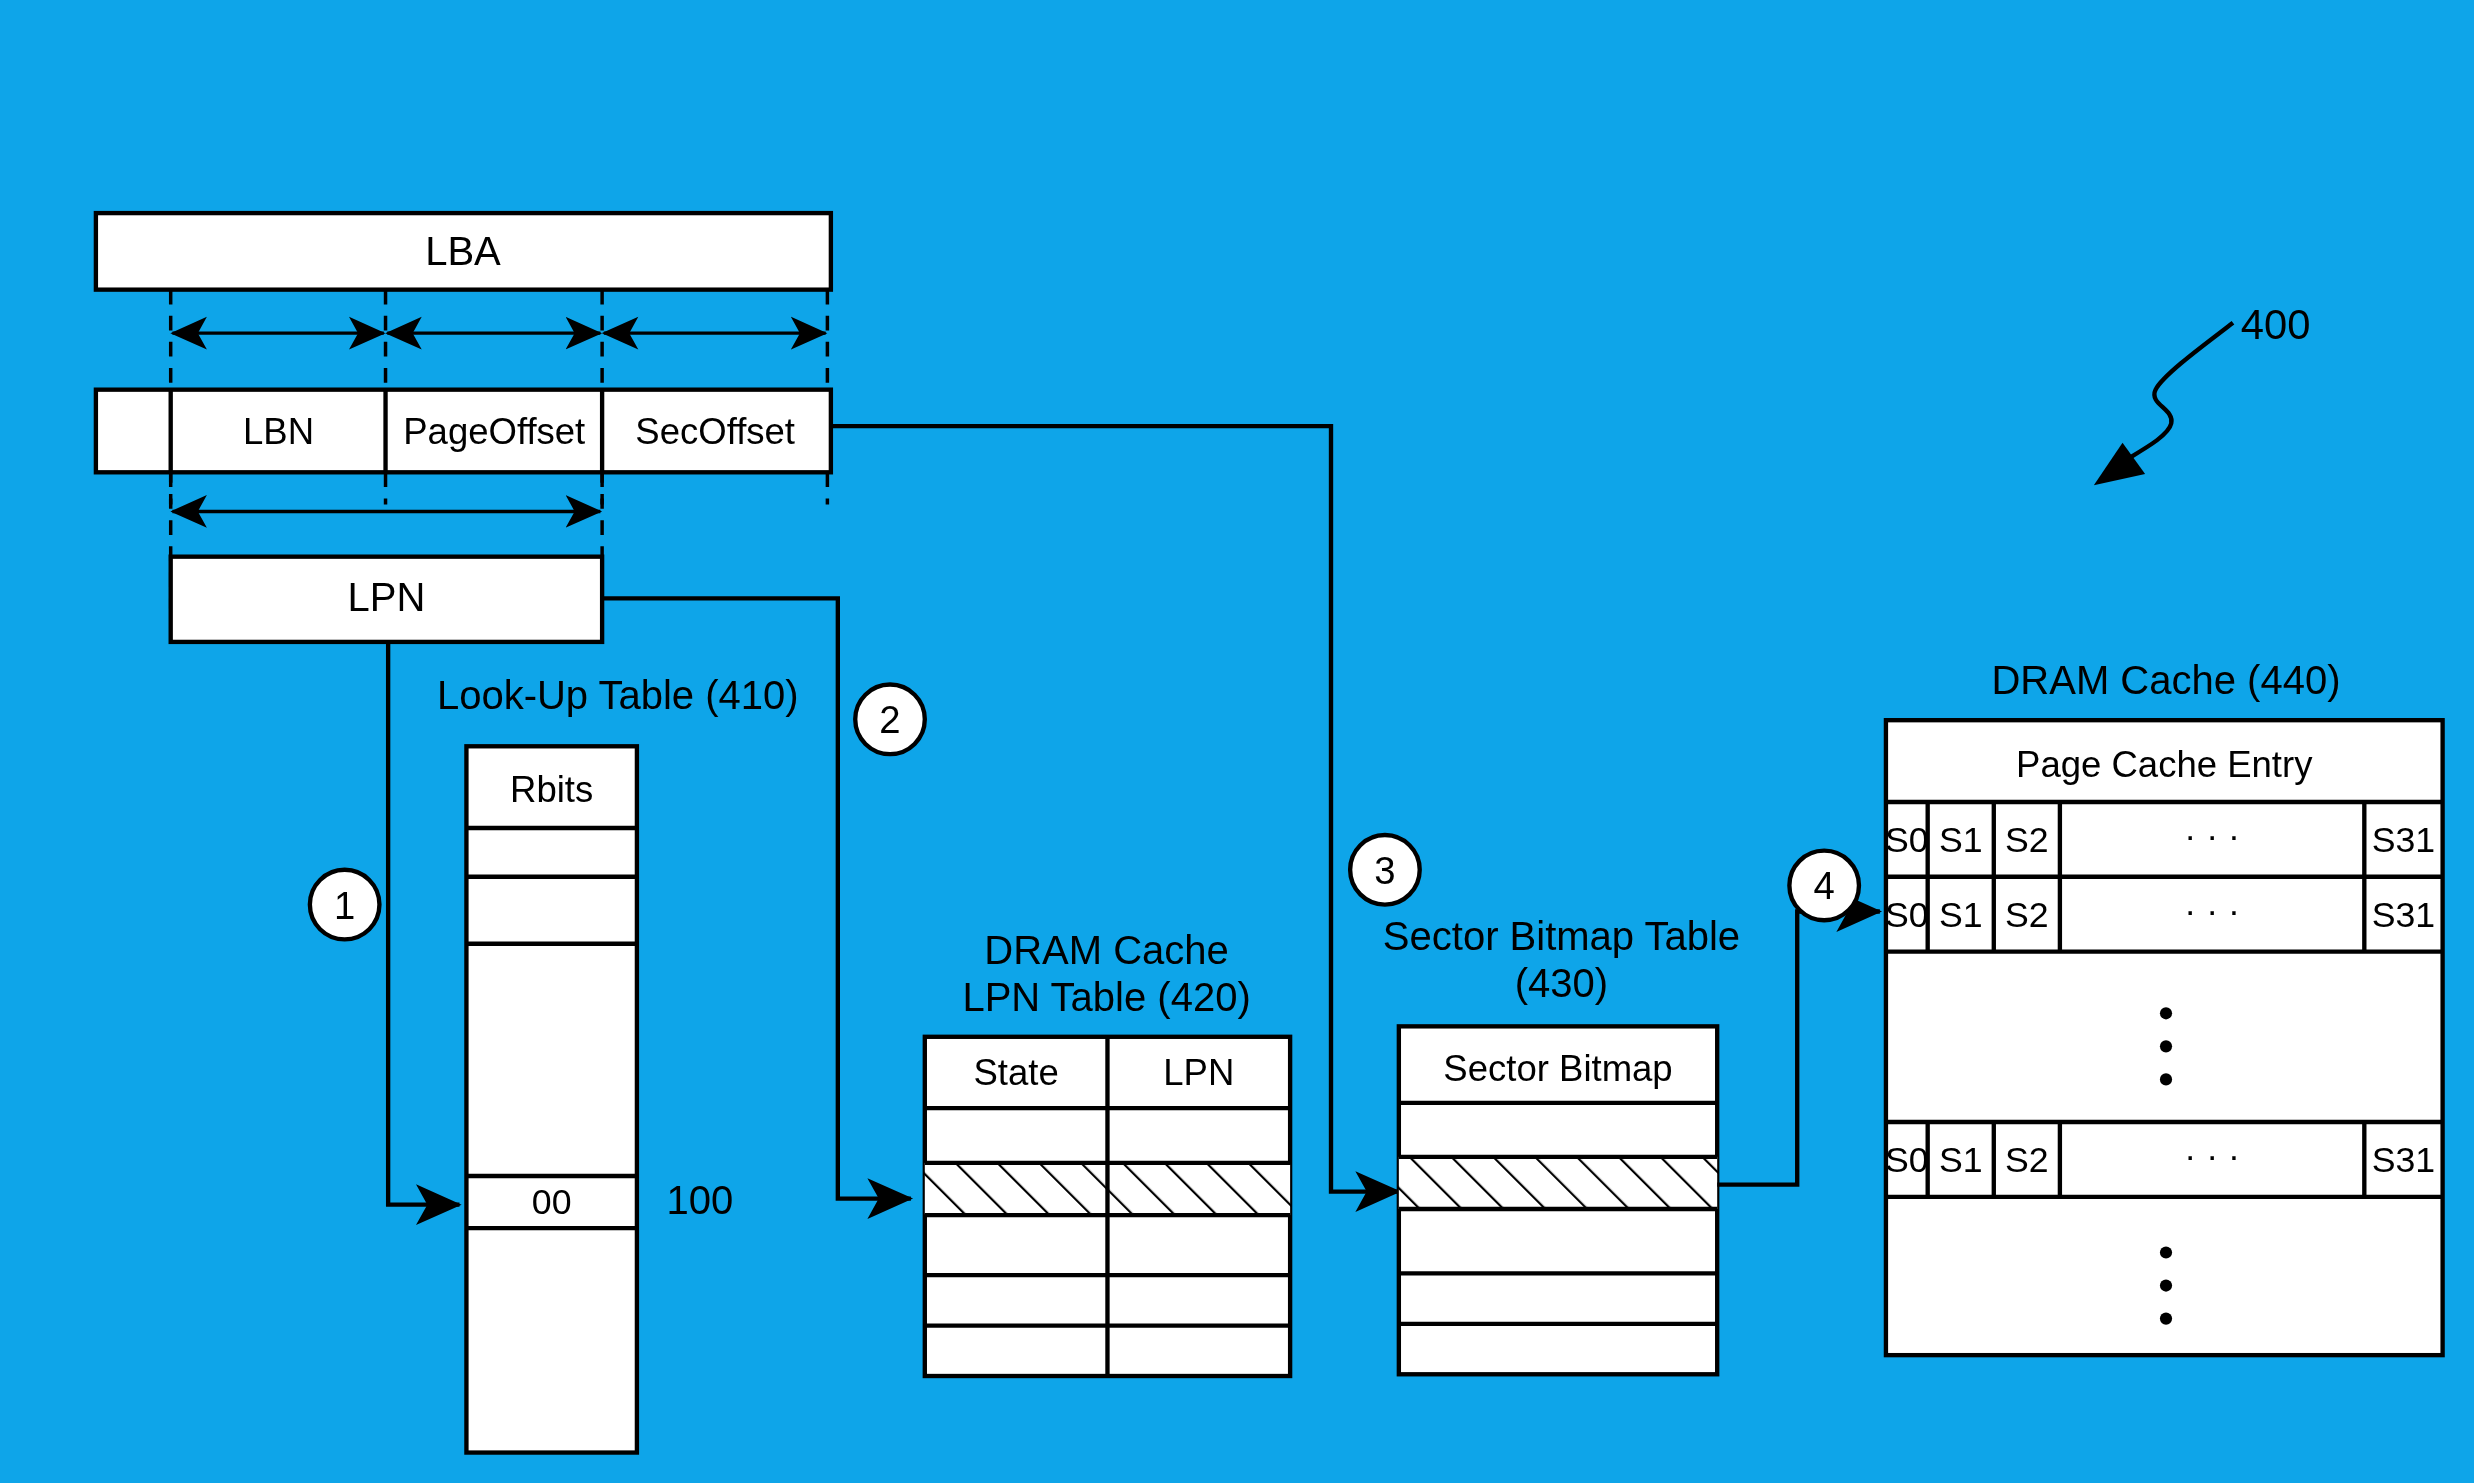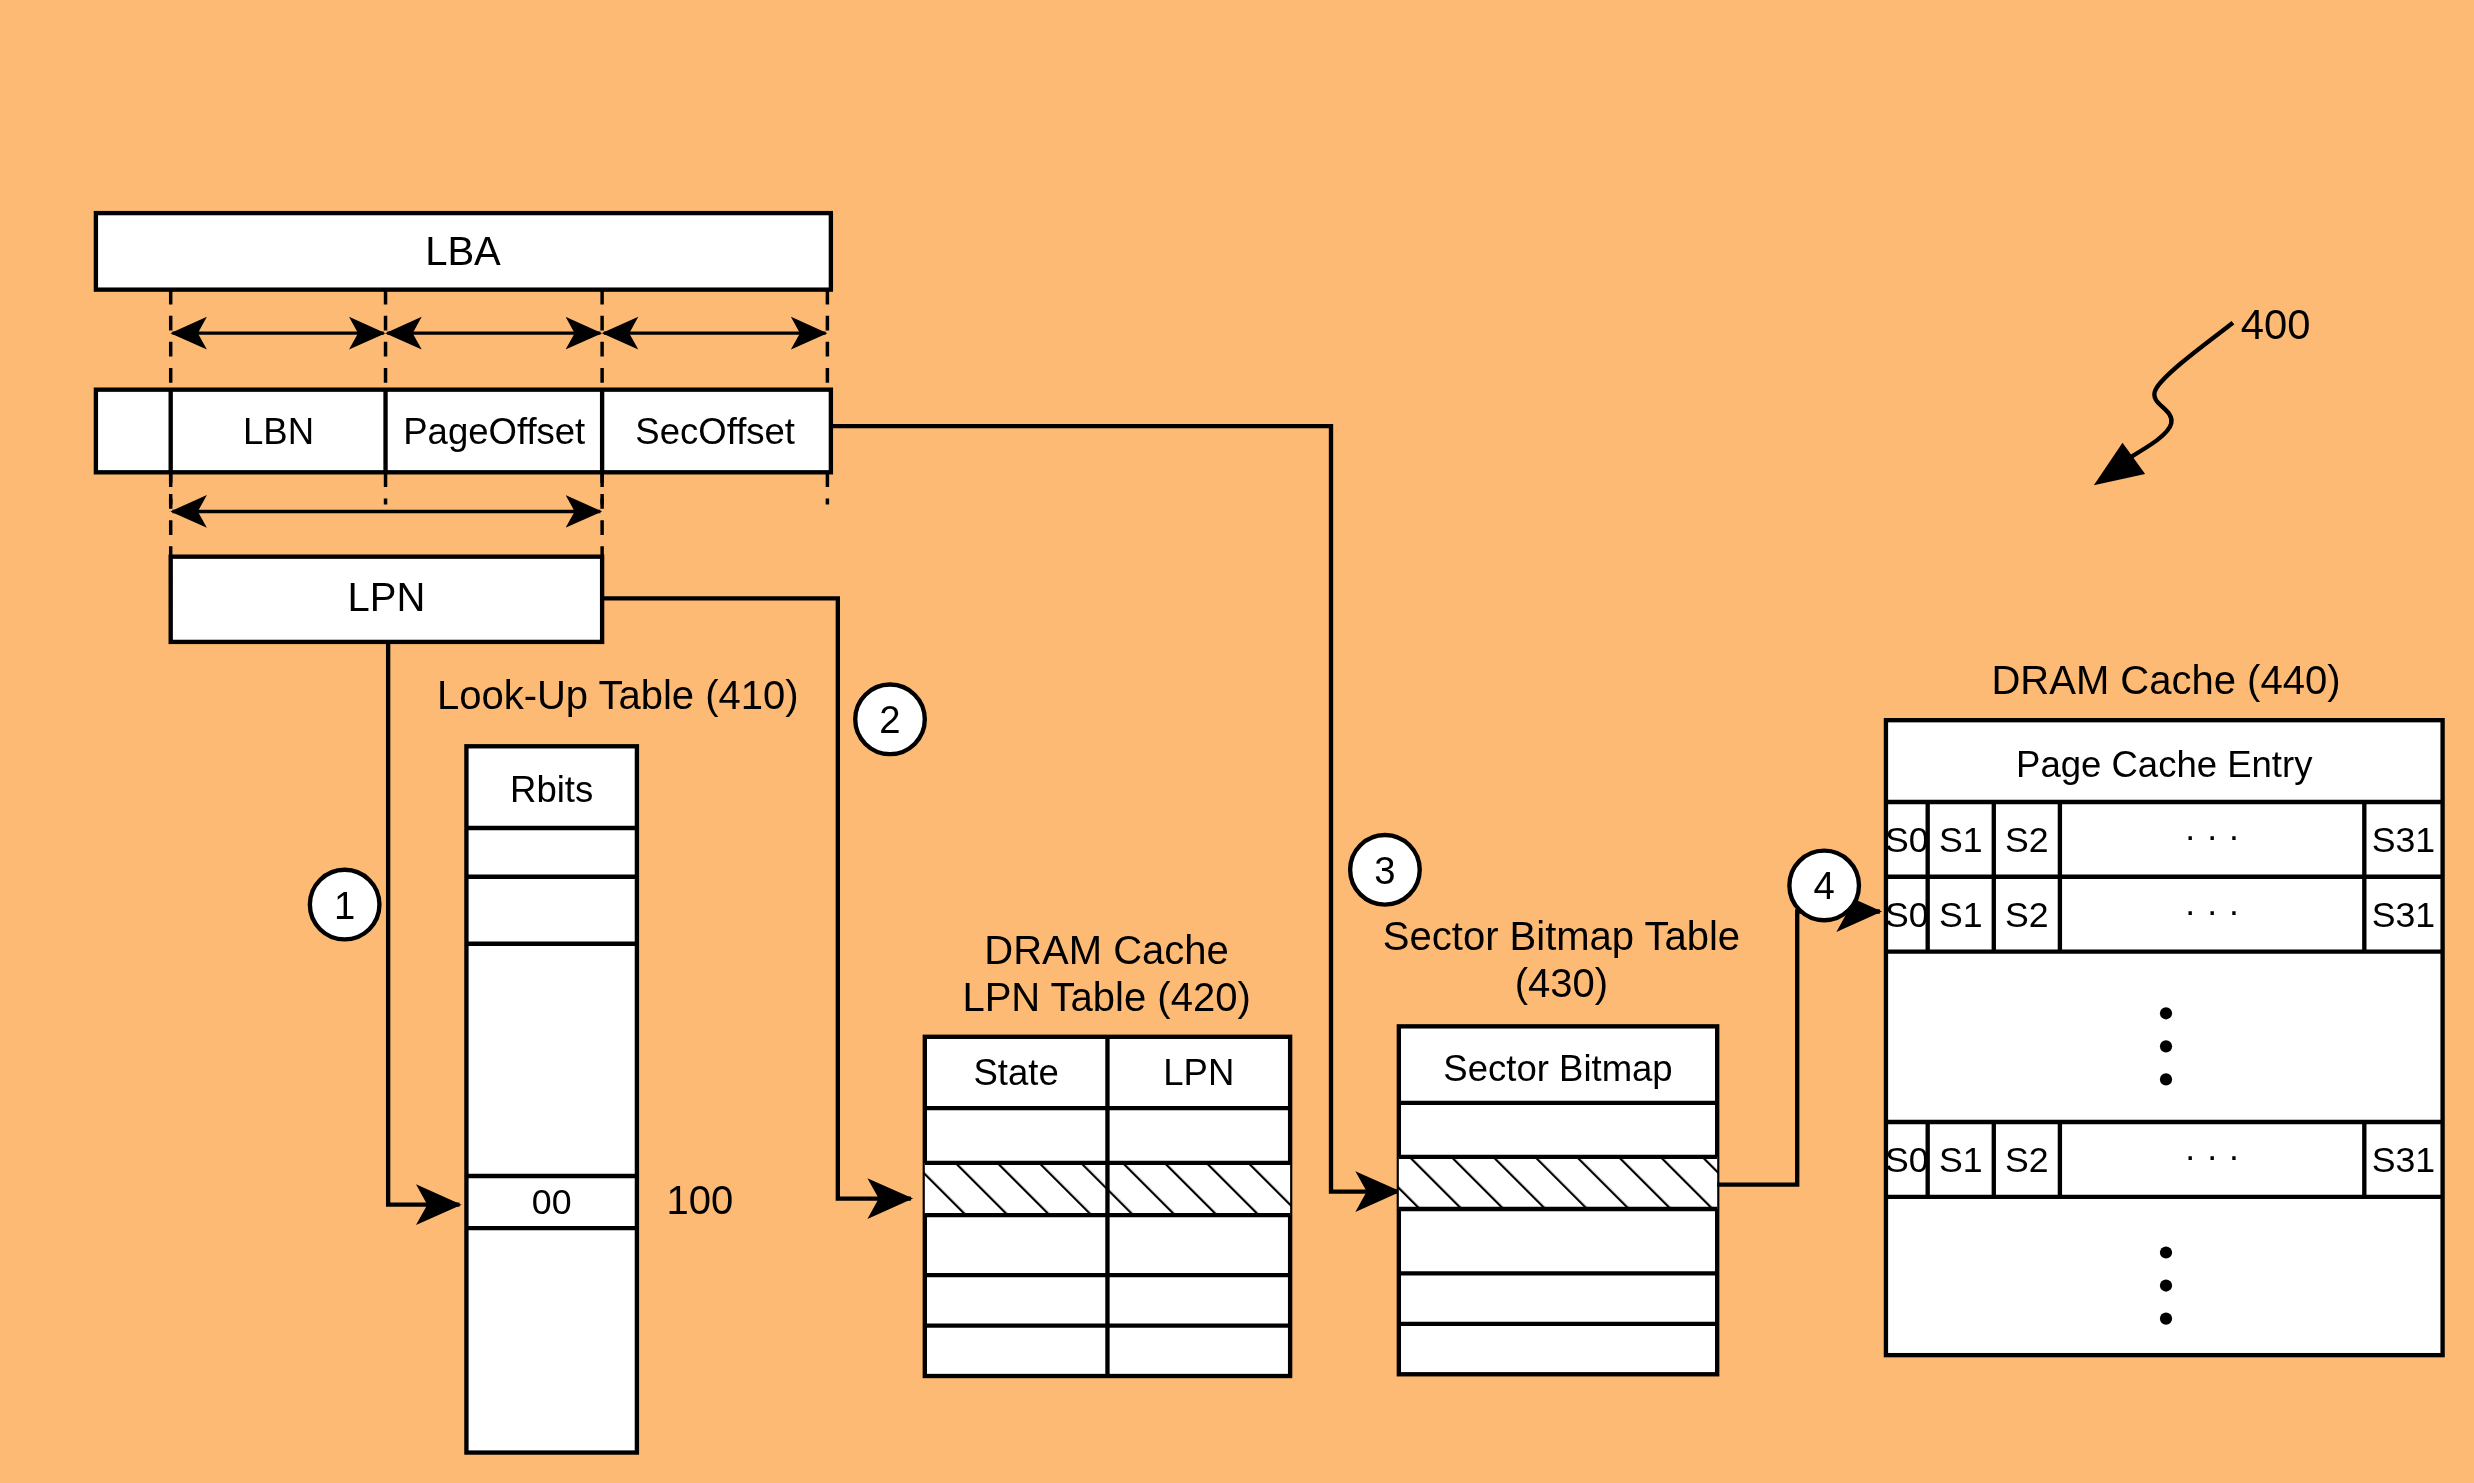--- a/index.html
+++ b/index.html
@@ -4,21 +4,21 @@
 <style>
   html, body {
     margin: 0;
     padding: 0;
     background: #ffffff;
   }
   #fig {
     position: relative;
     width: 2475px;
     height: 1483px;
-    background: #fdba74;
+    background: #0ea5e9;
     font-family: "Liberation Sans", sans-serif;
   }
   svg { display: block; }
   text {
     font-family: "Liberation Sans", sans-serif;
     fill: #000000;
   }
   .lbl       { font-size: 46px; }
   .lbl-sm    { font-size: 42px; }
   .lbl-cell  { font-size: 41px; }

